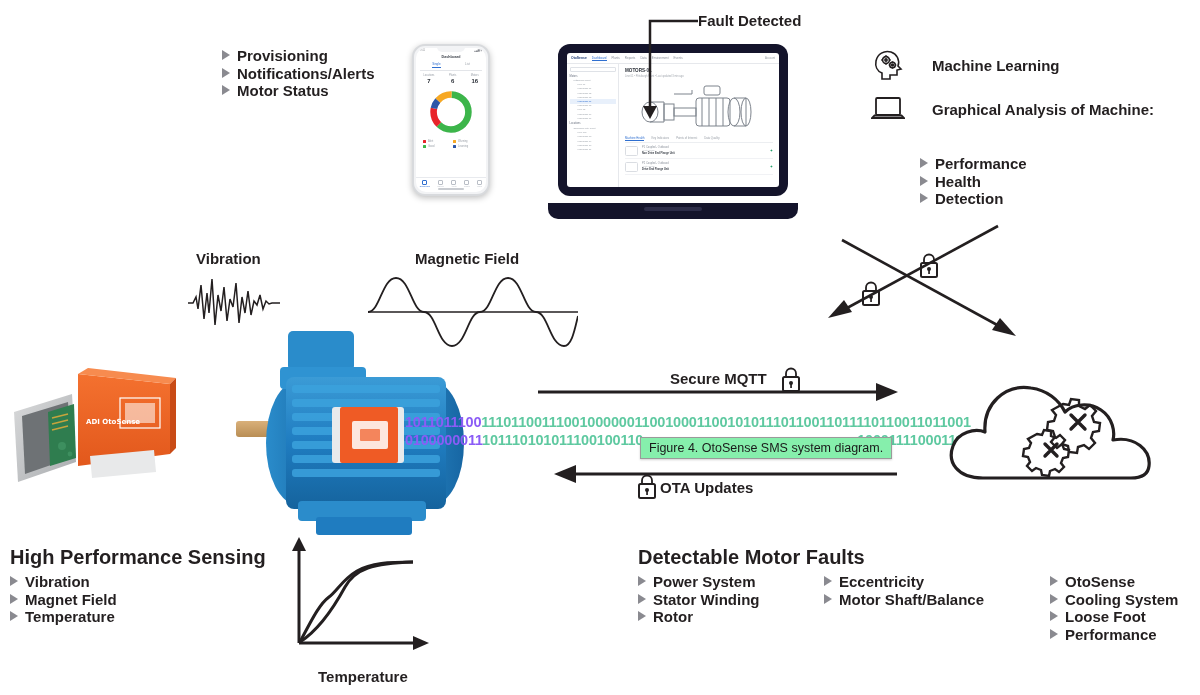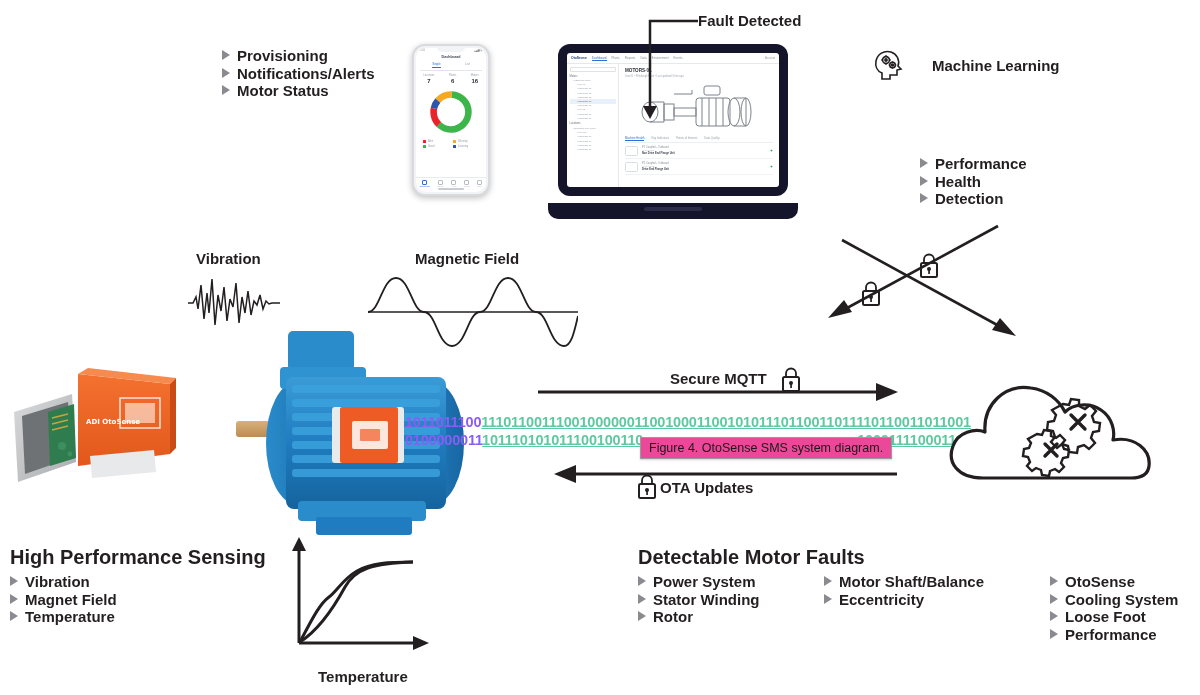--- a/index.html
+++ b/index.html
@@ -137,25 +137,25 @@
   .col-b { width:226px; }
 
   
   .binary {
     position:absolute; font-family:"Liberation Sans", sans-serif;
     font-size:14.5px; font-weight:bold; letter-spacing:-0.2px; white-space:nowrap;
   }
   #bin-row1 { left:405px; top:414px; }
   #bin-row2 { left:405px; top:432px; }
   .bin-dark  { color:#8b5cf6; }
-  .bin-green { color:#5ec9a0;text-decoration:underline; }
+  .bin-green { color:#5ec9a0; }
 
   
   #figure-caption {
-    left:640px; top:437px; background:#ec4899; border:1px solid #9a9a9a;
+    left:640px; top:437px; background:#86efac; border:1px solid #9a9a9a;
     padding:3px 8px; font-size:12.5px; color:#1a1a1a; white-space:nowrap;
     box-shadow:0 1px 2px rgba(0,0,0,.18);
   }
 
   
   #motor { left:236px; top:325px; width:250px; height:215px; }
   #sensor-device { left:4px; top:358px; width:175px; height:140px; }
   #cloud { left:945px; top:360px; width:230px; height:130px; }
   #temp-chart { left:285px; top:535px; width:160px; height:130px; }
   #vibration-wave { left:188px; top:275px; width:92px; height:55px; }
@@ -408,20 +408,29 @@
         <path d="M14 7.2 L14 8.6 M14 15.4 L14 16.8 M9.2 12 L10.6 12 M17.4 12 L18.8 12"></path>
         <circle cx="20.5" cy="17" r="2.8"></circle>
           <circle cx="20.5" cy="17" r="0.9"></circle>
         <path d="M20.5 13.2 L20.5 14.2 M20.5 19.8 L20.5 20.8 M16.7 17 L17.7 17 M23.3 17 L24.3 17"></path>
       </svg>
     </span>
     <span class="cap-txt">Machine Learning</span>
   </div>
 
 
+  <div class="cap-row">
+    <span class="cap-ico">
+      <svg width="34" height="28" viewBox="0 0 34 28" fill="none" stroke="#231f20" stroke-width="1.8">
+        <rect x="5" y="3" width="24" height="17" rx="1.2"></rect>
+        <path d="M1 23 L33 23 L30.5 20.5 L3.5 20.5 Z" fill="#e9eaee"></path>
+      </svg>
+    </span>
+    <span class="cap-txt">Graphical Analysis of Machine:</span>
+  </div>
 </div>
 
 <ul class="abs bullet-list" id="graph-sub">
   <li>
       <span class="tri"></span>
       <span>Performance</span>
     </li>
   <li>
       <span class="tri"></span>
       <span>Health</span>
@@ -620,25 +629,25 @@
           <span>Stator Winding</span>
         </li>
       <li>
           <span class="tri"></span>
           <span>Rotor</span>
         </li>
     </ul>
     <ul class="bullet-list col col-b">
       <li>
           <span class="tri"></span>
+          <span>Eccentricity</span>
+        </li>
+      <li>
+          <span class="tri"></span>
           <span>Motor Shaft/Balance</span>
-        </li>
-      <li>
-          <span class="tri"></span>
-          <span>Eccentricity</span>
         </li>
     </ul>
     <ul class="bullet-list col">
       <li>
           <span class="tri"></span>
           <span>OtoSense</span>
         </li>
       <li>
           <span class="tri"></span>
           <span>Cooling System</span>

